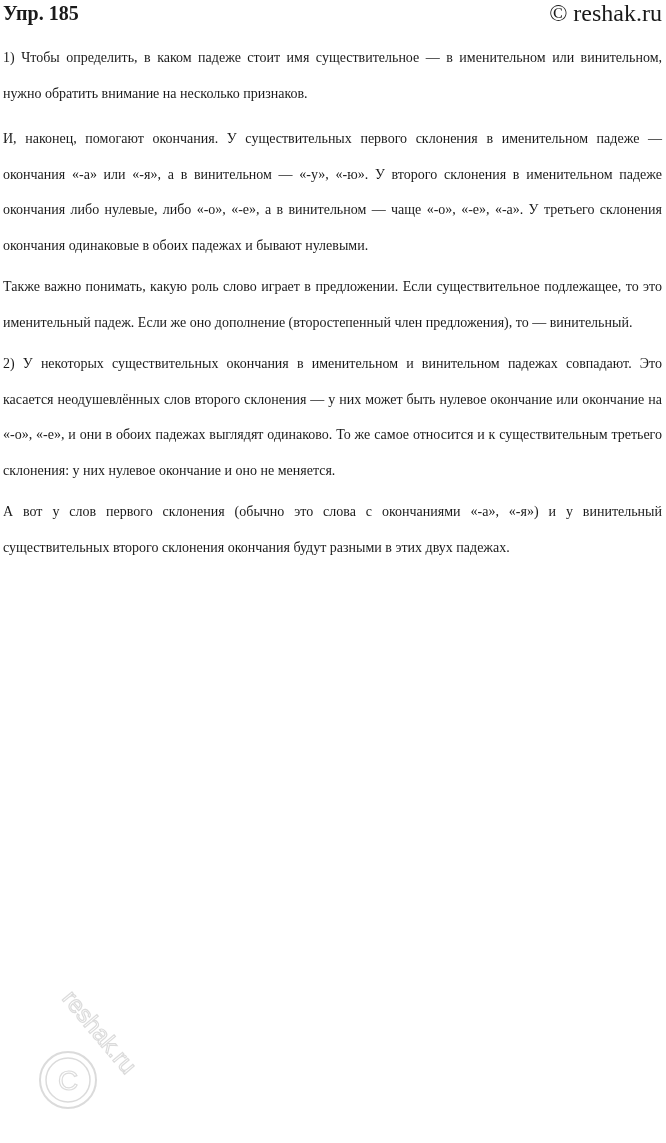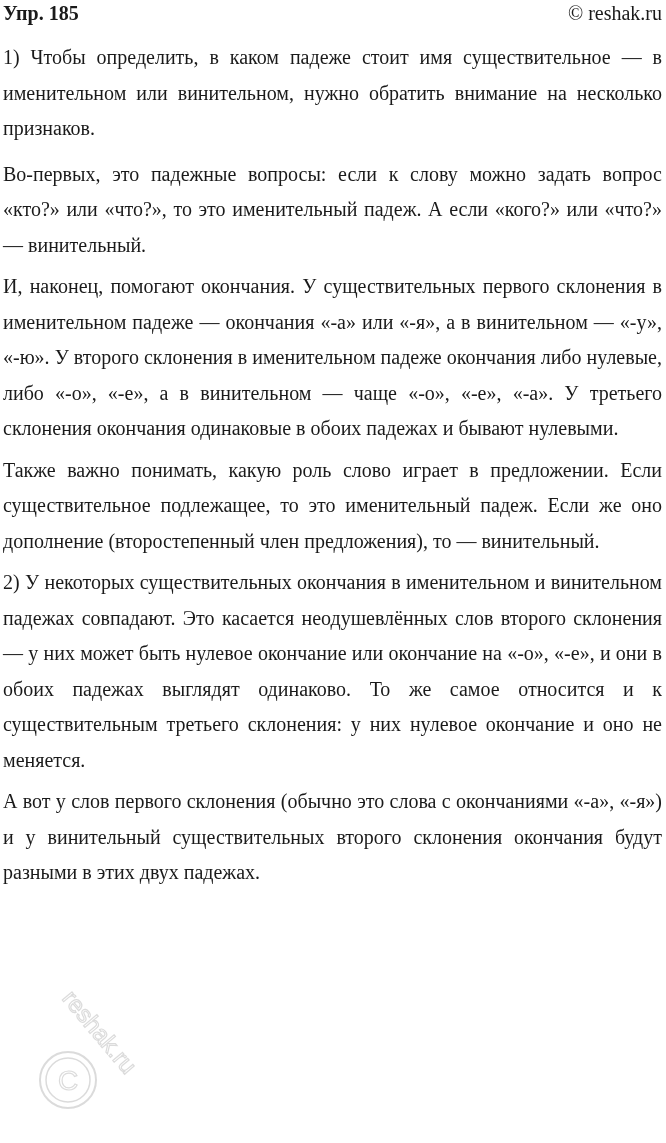--- a/index.html
+++ b/index.html
@@ -27,32 +27,32 @@
       left: 3px;
       top: 0px;
       font-size: 20px;
       font-weight: bold;
       line-height: 26px;
     }
     .header .site {
       position: absolute;
       right: 4px;
       top: 0px;
-      font-size: 20px;
+      font-size: 24px;
       line-height: 26px;
     }
     .content {
       position: absolute;
       top: 40px;
       left: 3px;
       width: 659px;
     }
     .para {
       margin: 0 0 6px 0;
-      font-size: 20px;
+      font-size: 14px;
       line-height: 35.5px;
       text-align: justify;
       text-align-last: left;
     }
     .para.p1 { margin-bottom: 10px; }
     .watermark {
       position: absolute;
       left: 18px;
       top: 990px;
       width: 140px;
@@ -64,21 +64,20 @@
 </head>
 <body>
 
 <div class="header">
   <span class="title">Упр. 185</span>
   <span class="site">© reshak.ru</span>
 </div>
 
 <div class="content">
   <p class="para p1">1) Чтобы определить, в каком падеже стоит имя существительное — в именительном или винительном, нужно обратить внимание на несколько признаков.</p>
-  <p class="para">Во-первых, это падежные вопросы: если к слову можно задать вопрос «кто?» или «что?», то это именительный падеж. А если «кого?» или «что?» — винительный.</p>
   <p class="para">И, наконец, помогают окончания. У существительных первого склонения в именительном падеже — окончания «-а» или «-я», а в винительном — «-у», «-ю». У второго склонения в именительном падеже окончания либо нулевые, либо «-о», «-е», а в винительном — чаще «-о», «-е», «-а». У третьего склонения окончания одинаковые в обоих падежах и бывают нулевыми.</p>
   <p class="para">Также важно понимать, какую роль слово играет в предложении. Если существительное подлежащее, то это именительный падеж. Если же оно дополнение (второстепенный член предложения), то — винительный.</p>
   <p class="para">2) У некоторых существительных окончания в именительном и винительном падежах совпадают. Это касается неодушевлённых слов второго склонения — у них может быть нулевое окончание или окончание на «-о», «-е», и они в обоих падежах выглядят одинаково. То же самое относится и к существительным третьего склонения: у них нулевое окончание и оно не меняется.</p>
   <p class="para">А вот у слов первого склонения (обычно это слова с окончаниями «-а», «-я») и у винительный существительных второго склонения окончания будут разными в этих двух падежах.</p>
 </div>
 
 <div class="watermark">
   <svg width="140" height="140" viewBox="0 0 140 140">
     <circle cx="50" cy="90" r="28" fill="none" stroke="#999" stroke-width="2"></circle>
     <circle cx="50" cy="90" r="22" fill="none" stroke="#999" stroke-width="1.5"></circle>

